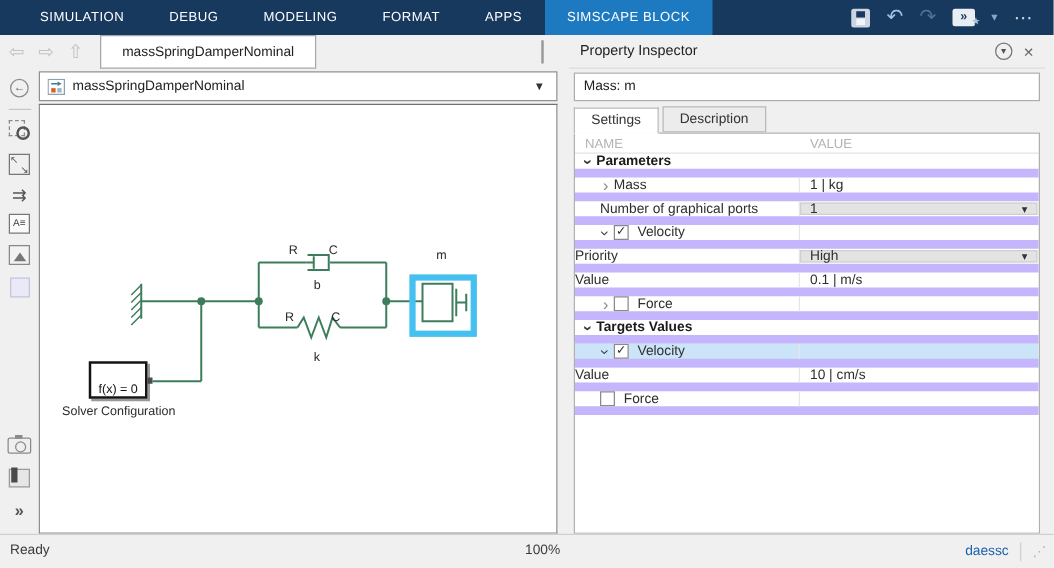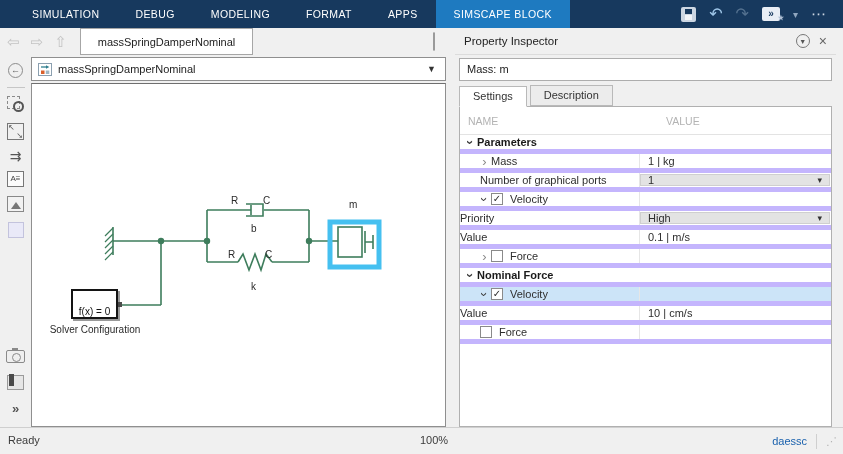--- a/index.html
+++ b/index.html
@@ -73,24 +73,24 @@
   .right-section { flex:1; margin-left:8px; padding-right:7px; display:flex; flex-direction:column; min-width:0; }
   .pi-header { height:27px; display:flex; align-items:center; padding:0 9px; font-size:11.5px; color:#222; border-bottom:1px solid #dcdcdc; }
   .pi-hicons { margin-left:auto; display:flex; align-items:center; gap:9px; }
   .circ { width:14px; height:14px; border:1px solid #777; border-radius:50%; display:flex; align-items:center; justify-content:center; font-size:7px; color:#555; }
   .pi-close { font-size:14px; color:#666; line-height:1; }
   .pi-selection { margin:3px 4px; height:23px; border:1px solid #adadad; background:#fff; font-size:11px; line-height:21px; padding-left:7px; color:#222; }
   .pi-tabs { margin-left:4px; display:flex; align-items:flex-end; height:22px; }
   .pitab { font-size:11px; padding:3px 13px 4px; border:1px solid #b9b9b9; background:#ececec; color:#333; margin-right:3px; }
   .pitab.active { background:#fff; border-bottom-color:#fff; position:relative; z-index:2; margin-bottom:-1px; }
   .ptable { margin:0 4px; flex:1; background:#fff; border:1px solid #b0b0b0; display:flex; flex-direction:column; overflow:hidden; }
-  .phead { display:flex; height:28px; align-items:center; color:#b3b3b3; font-size:10.5px; border-bottom:1px solid #e3e3e3; flex:none;gap:18px; }
+  .phead { display:flex; height:16px; align-items:center; color:#b3b3b3; font-size:10.5px; border-bottom:1px solid #e3e3e3; flex:none; }
   .phead-name { width:180px; padding-left:8px; }
   .phead-value { padding-left:8px; }
-  .prow { display:flex; height:19px; align-items:stretch; border-bottom:5px solid #c4b5fd; font-size:11px; color:#2e2e2e; flex:none; }
+  .prow { display:flex; height:19px; align-items:stretch; border-bottom:7px solid #c4b5fd; font-size:11px; color:#2e2e2e; flex:none; }
   .prow.selected { background:#cce4f8; }
   .pname { width:180px; display:flex; align-items:center; border-right:1px solid #e6e6e6; }
   .prow.section .pname { width:100%; border-right:none; font-weight:bold; padding-left:4px; color:#1a1a1a; }
   .ind1 { padding-left:18px; }
   .ind2 { padding-left:20px; }
   .ind3 { }
   .chev { display:inline-block; width:13px; font-size:13px; color:#8a8a8a; line-height:1; text-align:center; }
   .chev.exp { transform:rotate(90deg); color:#3c3c3c; }
   .cbx { width:12px; height:12px; border:1px solid #8a8a8a; background:#fff; display:inline-flex; align-items:center; justify-content:center; margin-right:7px; flex:none; }
   .cbx .tick { font-size:10px; color:#2b2b2b; line-height:1; }
@@ -302,21 +302,21 @@
           <span class="chev">›</span>
           <span class="cbx"></span>
           <span>Force</span>
         </div>
         <div class="pvalue"></div>
       </div>
 
       <div class="prow section">
         <div class="pname">
             <span class="chev exp">›</span>
-            <span>Nominal Force</span>
+            <span>Targets Values</span>
           </div>
       </div>
       <div class="prow selected">
         <div class="pname ind1">
           <span class="chev exp">›</span>
           <span class="cbx">
               <span class="tick">✓</span>
             </span>
           <span>Velocity</span>
         </div>

